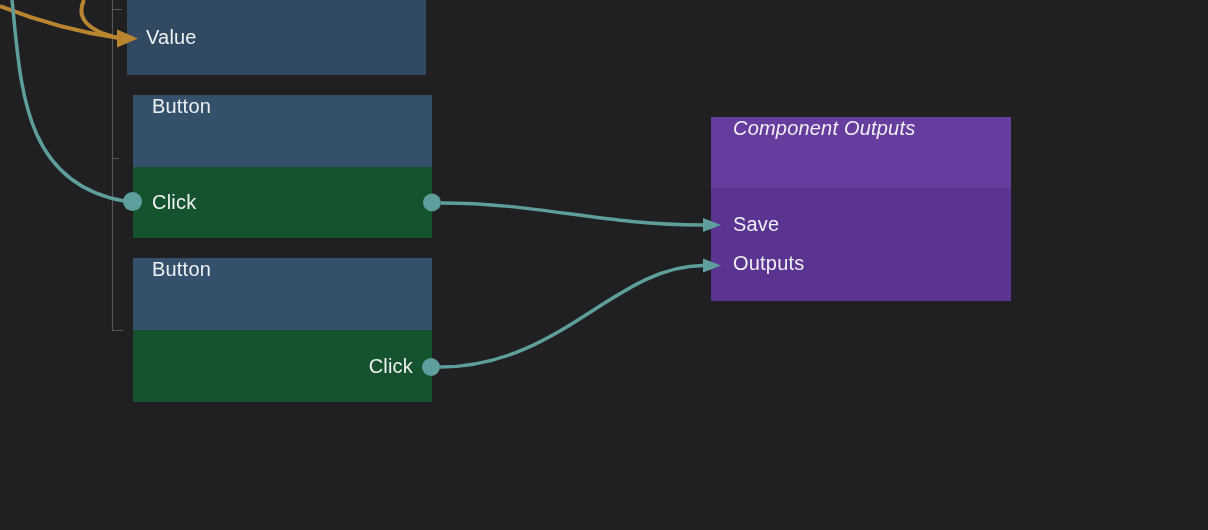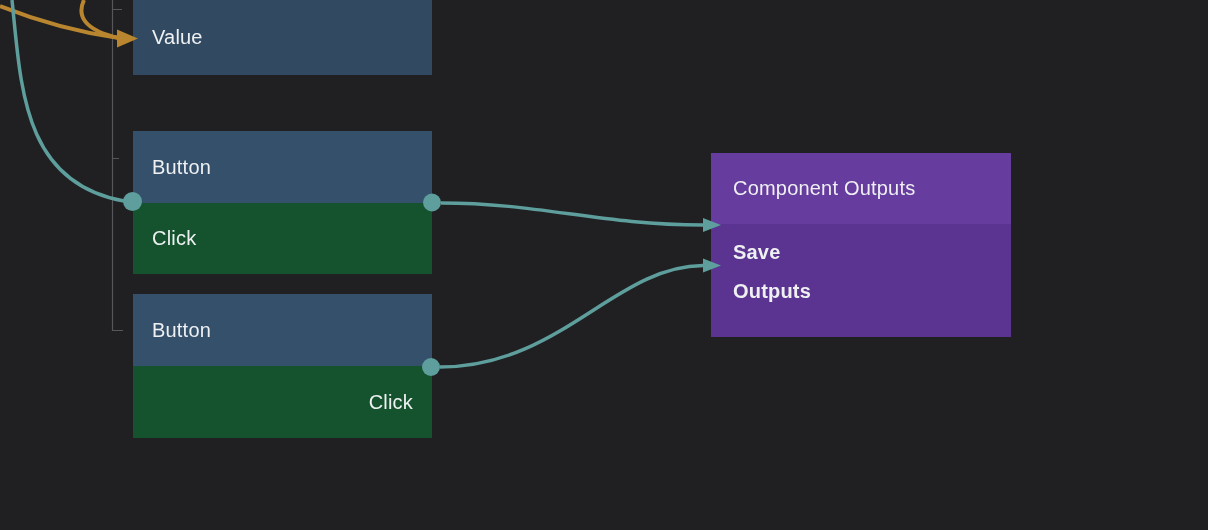--- a/index.html
+++ b/index.html
@@ -7,51 +7,51 @@
     position:relative;
     width:1208px;height:530px;
     background:#202022;
     overflow:hidden;
     font-family:"Liberation Sans", sans-serif;
     color:#eef0f2;
     -webkit-font-smoothing:antialiased;
   }
   .node{position:absolute;width:299px;z-index:1;}
   .node-header{
-    display:flex;align-items:center;
+    display:flex;
     height:72px;padding:0 19px;
     background:#35506b;
-    font-size:20px;letter-spacing:.2px;margin-top:36px;
+    font-size:20px;letter-spacing:.2px;
   }
   .port-row{
     display:flex;align-items:center;
     height:71px;padding:0 19px;
     background:#14532d;
     font-size:20px;letter-spacing:.2px;
   }
   .value-row{height:75px;background:#314a61;}
   .row-h72{height:72px;}
   .align-right{justify-content:flex-end;}
   
   .component{width:300px;}
-  .component .node-header{height:71px;background:#663c9e;padding:0 22px;}
+  .component .node-header{height:71px;background:#663c9e;padding:0 22px;font-style:italic;}
   .component-body{background:#5a3490;padding:17px 0 18px 0;}
   .component-row{
-    display:flex;align-items:flex-start;
+    display:flex;align-items:center;
     height:39px;padding:0 22px;
-    font-size:20px;letter-spacing:.2px;font-weight:bold;
+    font-size:20px;letter-spacing:.2px;
   }
   svg.overlay{position:absolute;left:0;top:0;z-index:5;pointer-events:none;}
 </style>
 </head>
 <body>
 
 <div class="canvas">
 
-  <div class="node" style="left:133px;top:0;">
+  <div class="node" style="left:127px;top:0;">
     <div class="port-row value-row">
       <span>Value</span>
     </div>
   </div>
 
   <div class="node" style="left:133px;top:95px;">
     <div class="node-header">
       <span>Button</span>
     </div>
     <div class="port-row">

